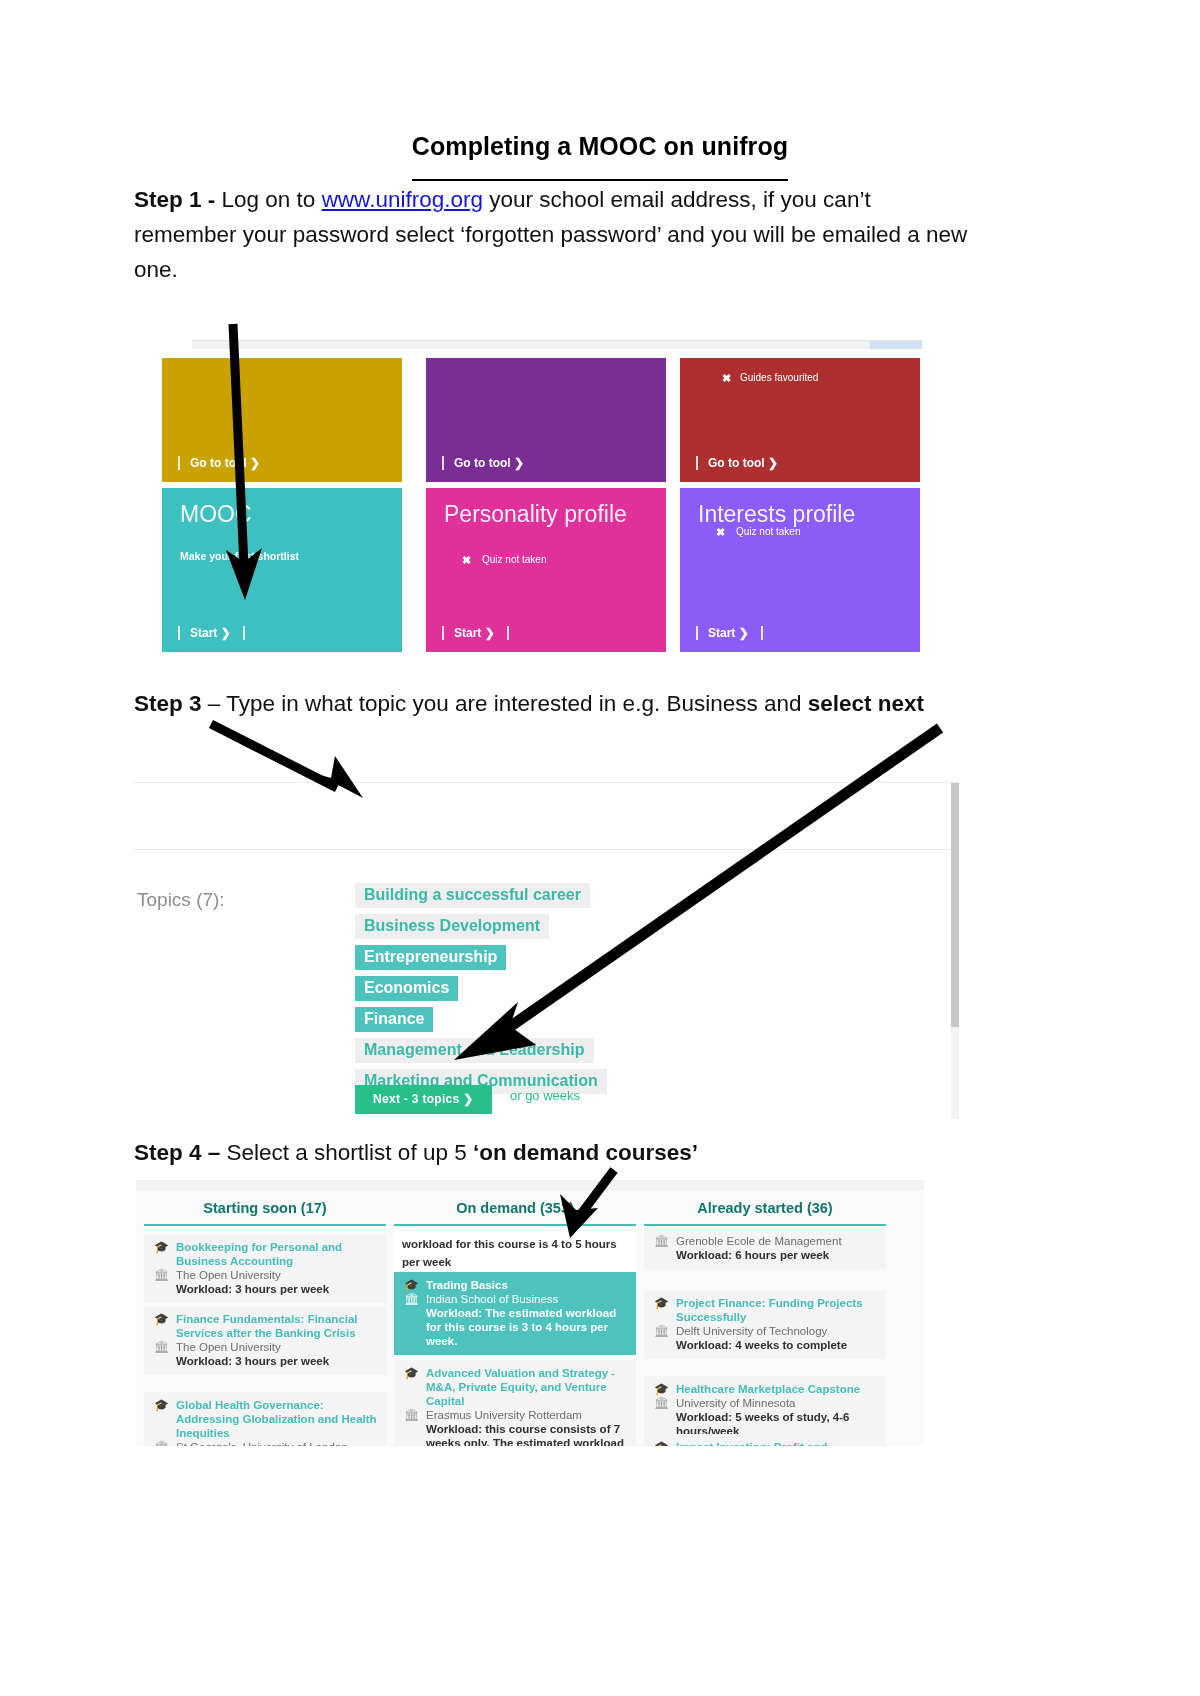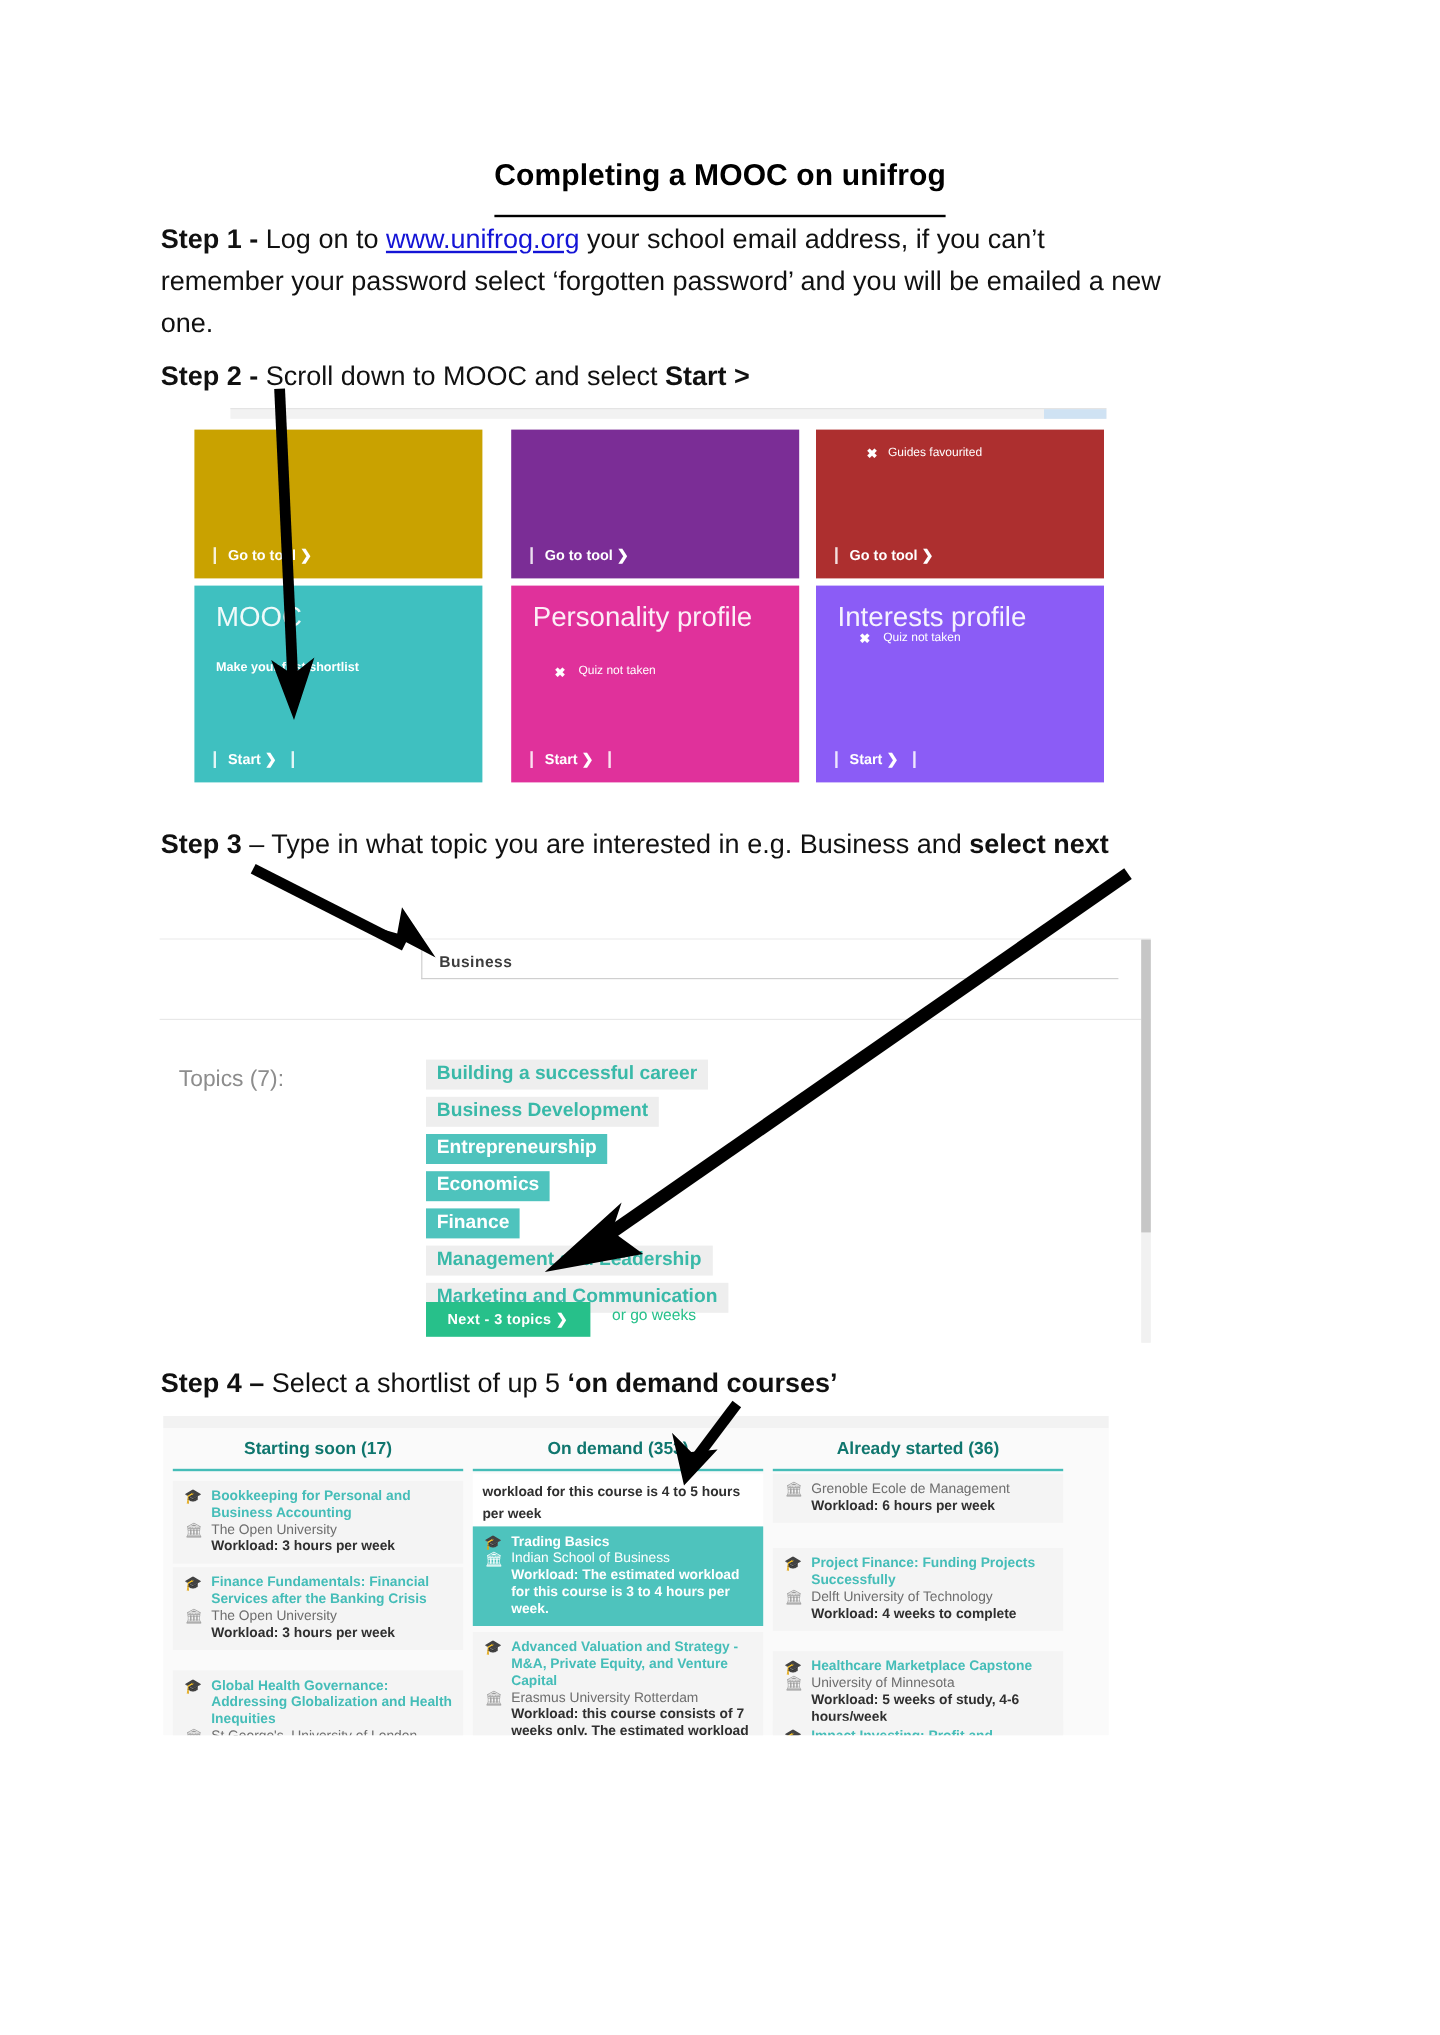--- a/index.html
+++ b/index.html
@@ -113,21 +113,21 @@
   .tab{
     position:absolute;top:0;height:19px;line-height:19px;
     font-size:11px;font-weight:bold;padding:0 10px;
   }
   .tab.active{left:0;background:#27c08a;color:#fff;}
   .tab.inactive{left:93px;color:#27c08a;border-left:2px solid #27c08a;}
   .divider{
     position:absolute;left:0;top:66px;width:826px;height:1px;background:#e8e8e8;
   }
   .topics-label{
-    position:absolute;left:16px;top:106px;
+    position:absolute;left:4px;top:106px;
     font-size:19px;color:#8d8d8d;font-weight:300;
   }
   .chips{
     position:absolute;left:222px;top:100px;width:420px;
   }
   .chip{
     display:inline-block;margin:0 0 6px 0;
     padding:3px 9px 4px 9px;
     font-size:16px;font-weight:bold;
     white-space:nowrap;
@@ -210,23 +210,20 @@
 <div class="page">
 
   <div class="doc-title">
     <span>Completing a MOOC on unifrog</span>
   </div>
 
   <div class="para" id="p-step1">
     <b>Step 1 - </b><span>Log on to </span><a class="link" href="#">www.unifrog.org</a><span> your school email address, if you can’t remember your password select ‘forgotten password’ and you will be emailed a new one.</span>
   </div>
 
-  <div class="para" id="p-step2">
-    <b>Step 2 - </b><span>Scroll down to MOOC and select </span><b>Start &gt;</b>
-  </div>
 
   <div class="shot1">
     <div class="topbar">
       <div class="blue"></div>
     </div>
 
     <div class="tile" id="tile-1" style="background:#c9a200">
       <div class="cta">Go to tool  ❯</div>
     </div>
 
@@ -265,23 +262,20 @@
     <path d="M33 6 L44 248" stroke="#000" stroke-width="9" fill="none"></path>
     <path d="M26 232 L45 282 L62 230 L44 244 Z" fill="#000"></path>
   </svg>
 
   <div class="para" id="p-step3">
     <b>Step 3 </b><span>– Type in what topic you are interested in e.g. Business and </span><b>select next</b>
   </div>
 
   <div class="shot2">
 
-    <div class="search-box">
-      <div class="val">Business</div>
-    </div>
 
 
     <div class="divider"></div>
 
     <div class="topics-label">Topics (7):</div>
 
     <div class="chips">
       <span class="chip-row"><span class="chip off">Building a successful career</span></span>
       <span class="chip-row"><span class="chip off">Business Development</span></span>
       <span class="chip-row"><span class="chip on">Entrepreneurship</span></span>

